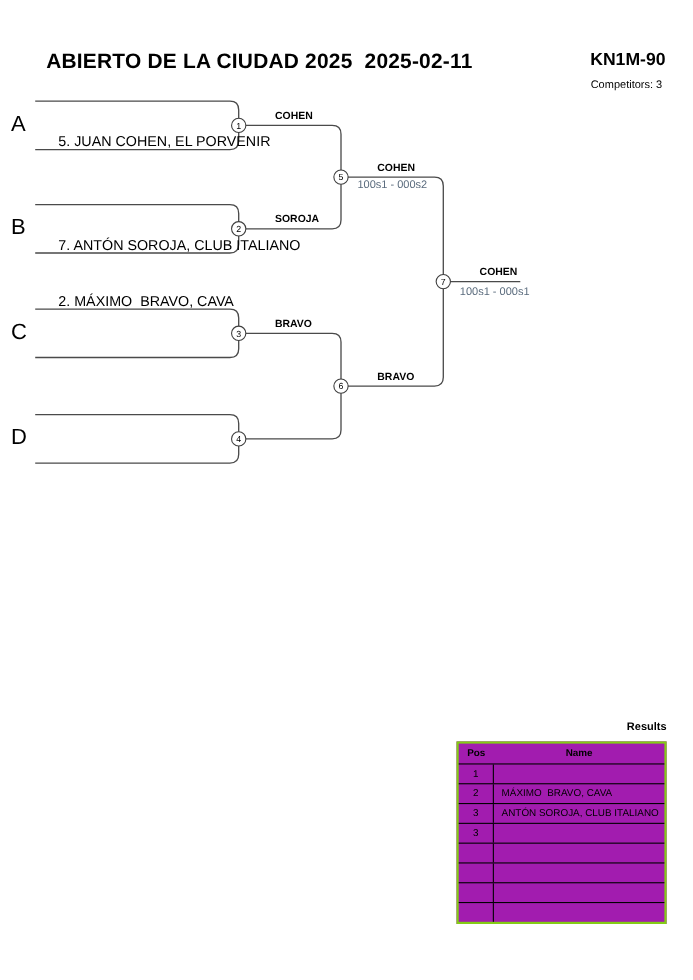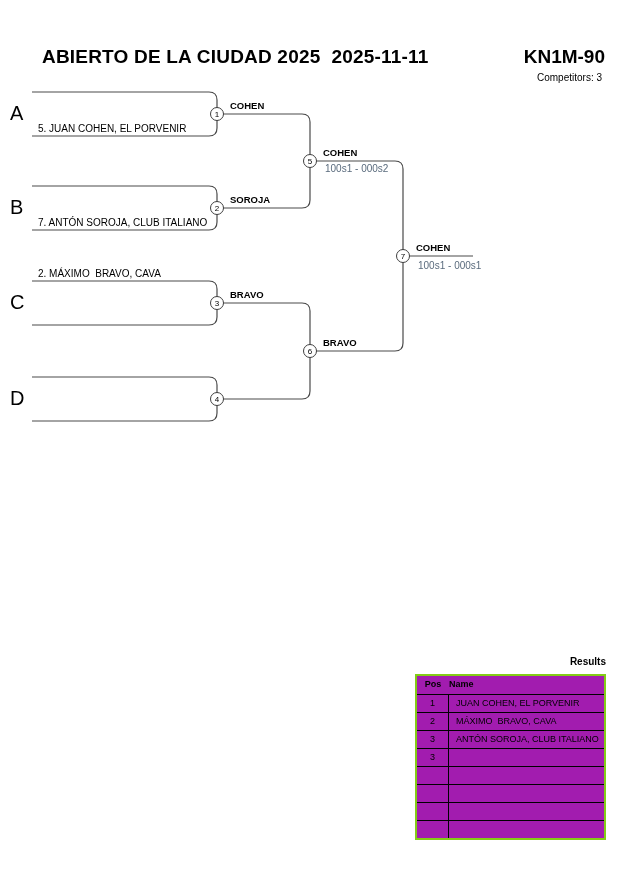--- a/index.html
+++ b/index.html
@@ -2,32 +2,32 @@
 <html><head>
 <meta charset="utf-8">
 <style>
   html,body{margin:0;padding:0;background:#e8e8e8;}
   .page{
     position:relative;width:630px;height:891px;margin:0 auto;background:#ffffff;
     font-family:"Liberation Sans", sans-serif;color:#000;overflow:hidden;
   }
   
   .title{position:absolute;left:42px;top:46px;font-size:19px;font-weight:bold;white-space:pre;letter-spacing:0.2px;}
-  .category{position:absolute;right:25px;top:46px;font-size:19px;font-weight:bold;}
+  .category{position:absolute;right:25px;top:46px;font-size:16px;font-weight:bold;}
   .competitors{position:absolute;right:28px;top:72px;font-size:10px;}
   
   .lines{position:absolute;left:0;top:0;}
   
   .letter{position:absolute;left:10px;font-size:20px;line-height:22px;}
   #letter-a{top:102px}#letter-b{top:196px}#letter-c{top:291px}#letter-d{top:387px}
   
-  .comp{position:absolute;left:38px;font-size:10px;line-height:11px;white-space:pre;}
+  .comp{position:absolute;left:53px;font-size:13px;line-height:11px;white-space:pre;}
   #comp-a{top:123px}#comp-b{top:217px}#comp-c{top:268px}
   
-  .winner{position:absolute;font-size:9.5px;line-height:11px;font-weight:bold;white-space:pre;}
+  .winner{position:absolute;font-size:9.5px;line-height:11px;font-weight:bold;white-space:pre;margin-left:20px;}
   #win-1{left:230px;top:100px}#win-2{left:230px;top:194px}#win-3{left:230px;top:289px}
   #win-5{left:323px;top:147px}#win-6{left:323px;top:337px}#win-7{left:416px;top:242px}
   
   .score{position:absolute;font-size:10px;line-height:9px;color:#5a6b7d;white-space:pre;}
   #score-5{left:325px;top:164px}#score-7{left:418px;top:261px}
   
   .node{
     position:absolute;width:14px;height:14px;border:1px solid #3f3f3f;border-radius:50%;
     background:#fff;font-size:8px;line-height:14px;text-align:center;box-sizing:border-box;
   }
@@ -36,28 +36,28 @@
   #node-7{left:396px;top:249px}
   
   .results-title{position:absolute;left:415px;top:656px;width:191px;text-align:right;font-size:10px;font-weight:bold;}
   .results-table{position:absolute;left:415px;top:674px;width:191px;border:2px solid #84cc16;box-sizing:border-box;background:#a21caf;}
   .r-row{display:flex;height:17px;border-bottom:1px solid #000;}
   .r-row:last-child{border-bottom:none;}
   .r-header{height:18px;}
   .r-pos{width:32px;flex:0 0 32px;border-right:1px solid #000;text-align:center;font-size:9px;line-height:16px;box-sizing:border-box;}
   .r-header .r-pos{border-right:none;font-weight:bold;line-height:17px;}
   .r-name{flex:1;font-size:9px;line-height:16px;padding-left:7px;white-space:pre;overflow:hidden;}
-  .r-header .r-name{font-weight:bold;padding-left:0;line-height:17px;}
+  .r-header .r-name{font-weight:bold;text-align:center;padding-left:0;line-height:17px;}
 </style>
 </head>
 <body>
 
 <div class="page">
 
-  <div class="title">ABIERTO DE LA CIUDAD 2025  2025-11-11</div>
+  <div class="title">ABIERTO DE LA CIUDAD 2025  2025-02-11</div>
   <div class="category">KN1M-90</div>
   <div class="competitors">Competitors: 3</div>
 
   <svg class="lines" width="630" height="500">
     <g fill="none" stroke="#4a4a4a" stroke-width="1.2">
 
       <path d="M32,92 H209 Q217,92 217,100 V128 Q217,136 209,136 H32"></path>
       <path d="M32,186 H209 Q217,186 217,194 V222 Q217,230 209,230 H32"></path>
       <path d="M32,281 H209 Q217,281 217,289 V317 Q217,325 209,325 H32"></path>
       <path d="M32,377 H209 Q217,377 217,385 V413 Q217,421 209,421 H32"></path>
@@ -99,21 +99,20 @@
   <div class="node" id="node-7">7</div>
 
   <div class="results-title">Results</div>
   <div class="results-table">
     <div class="r-row r-header">
       <div class="r-pos">Pos</div>
       <div class="r-name">Name</div>
     </div>
     <div class="r-row">
       <div class="r-pos">1</div>
-      <div class="r-name">JUAN COHEN, EL PORVENIR</div>
     </div>
     <div class="r-row">
       <div class="r-pos">2</div>
       <div class="r-name">MÁXIMO  BRAVO, CAVA</div>
     </div>
     <div class="r-row">
       <div class="r-pos">3</div>
       <div class="r-name">ANTÓN SOROJA, CLUB ITALIANO</div>
     </div>
     <div class="r-row">

